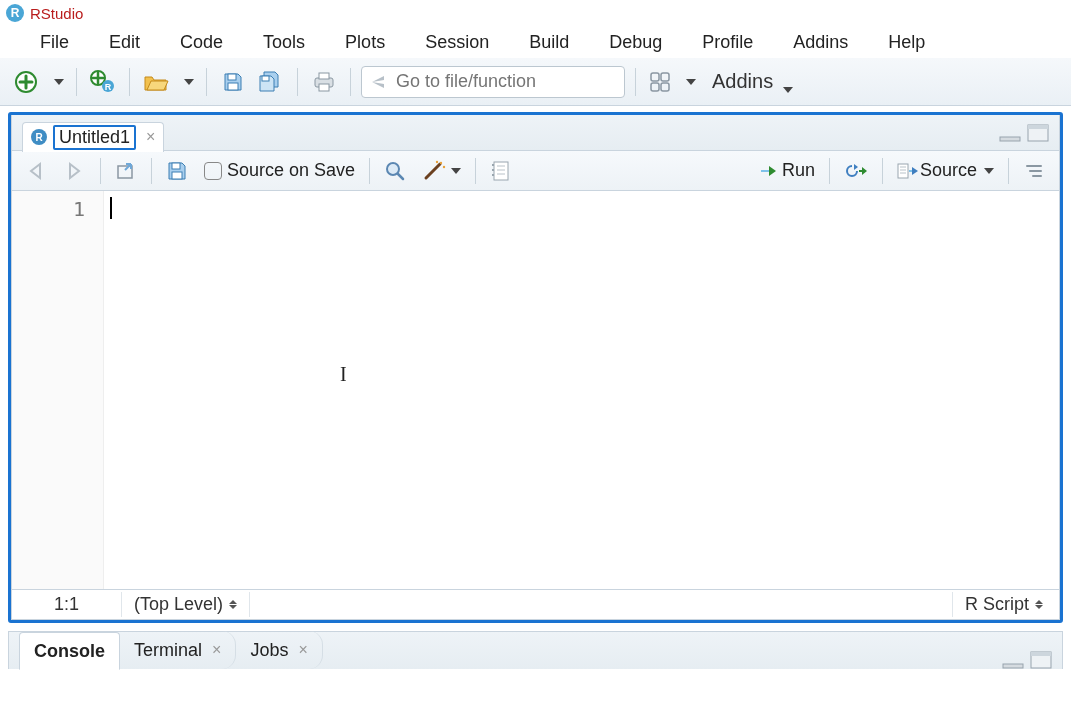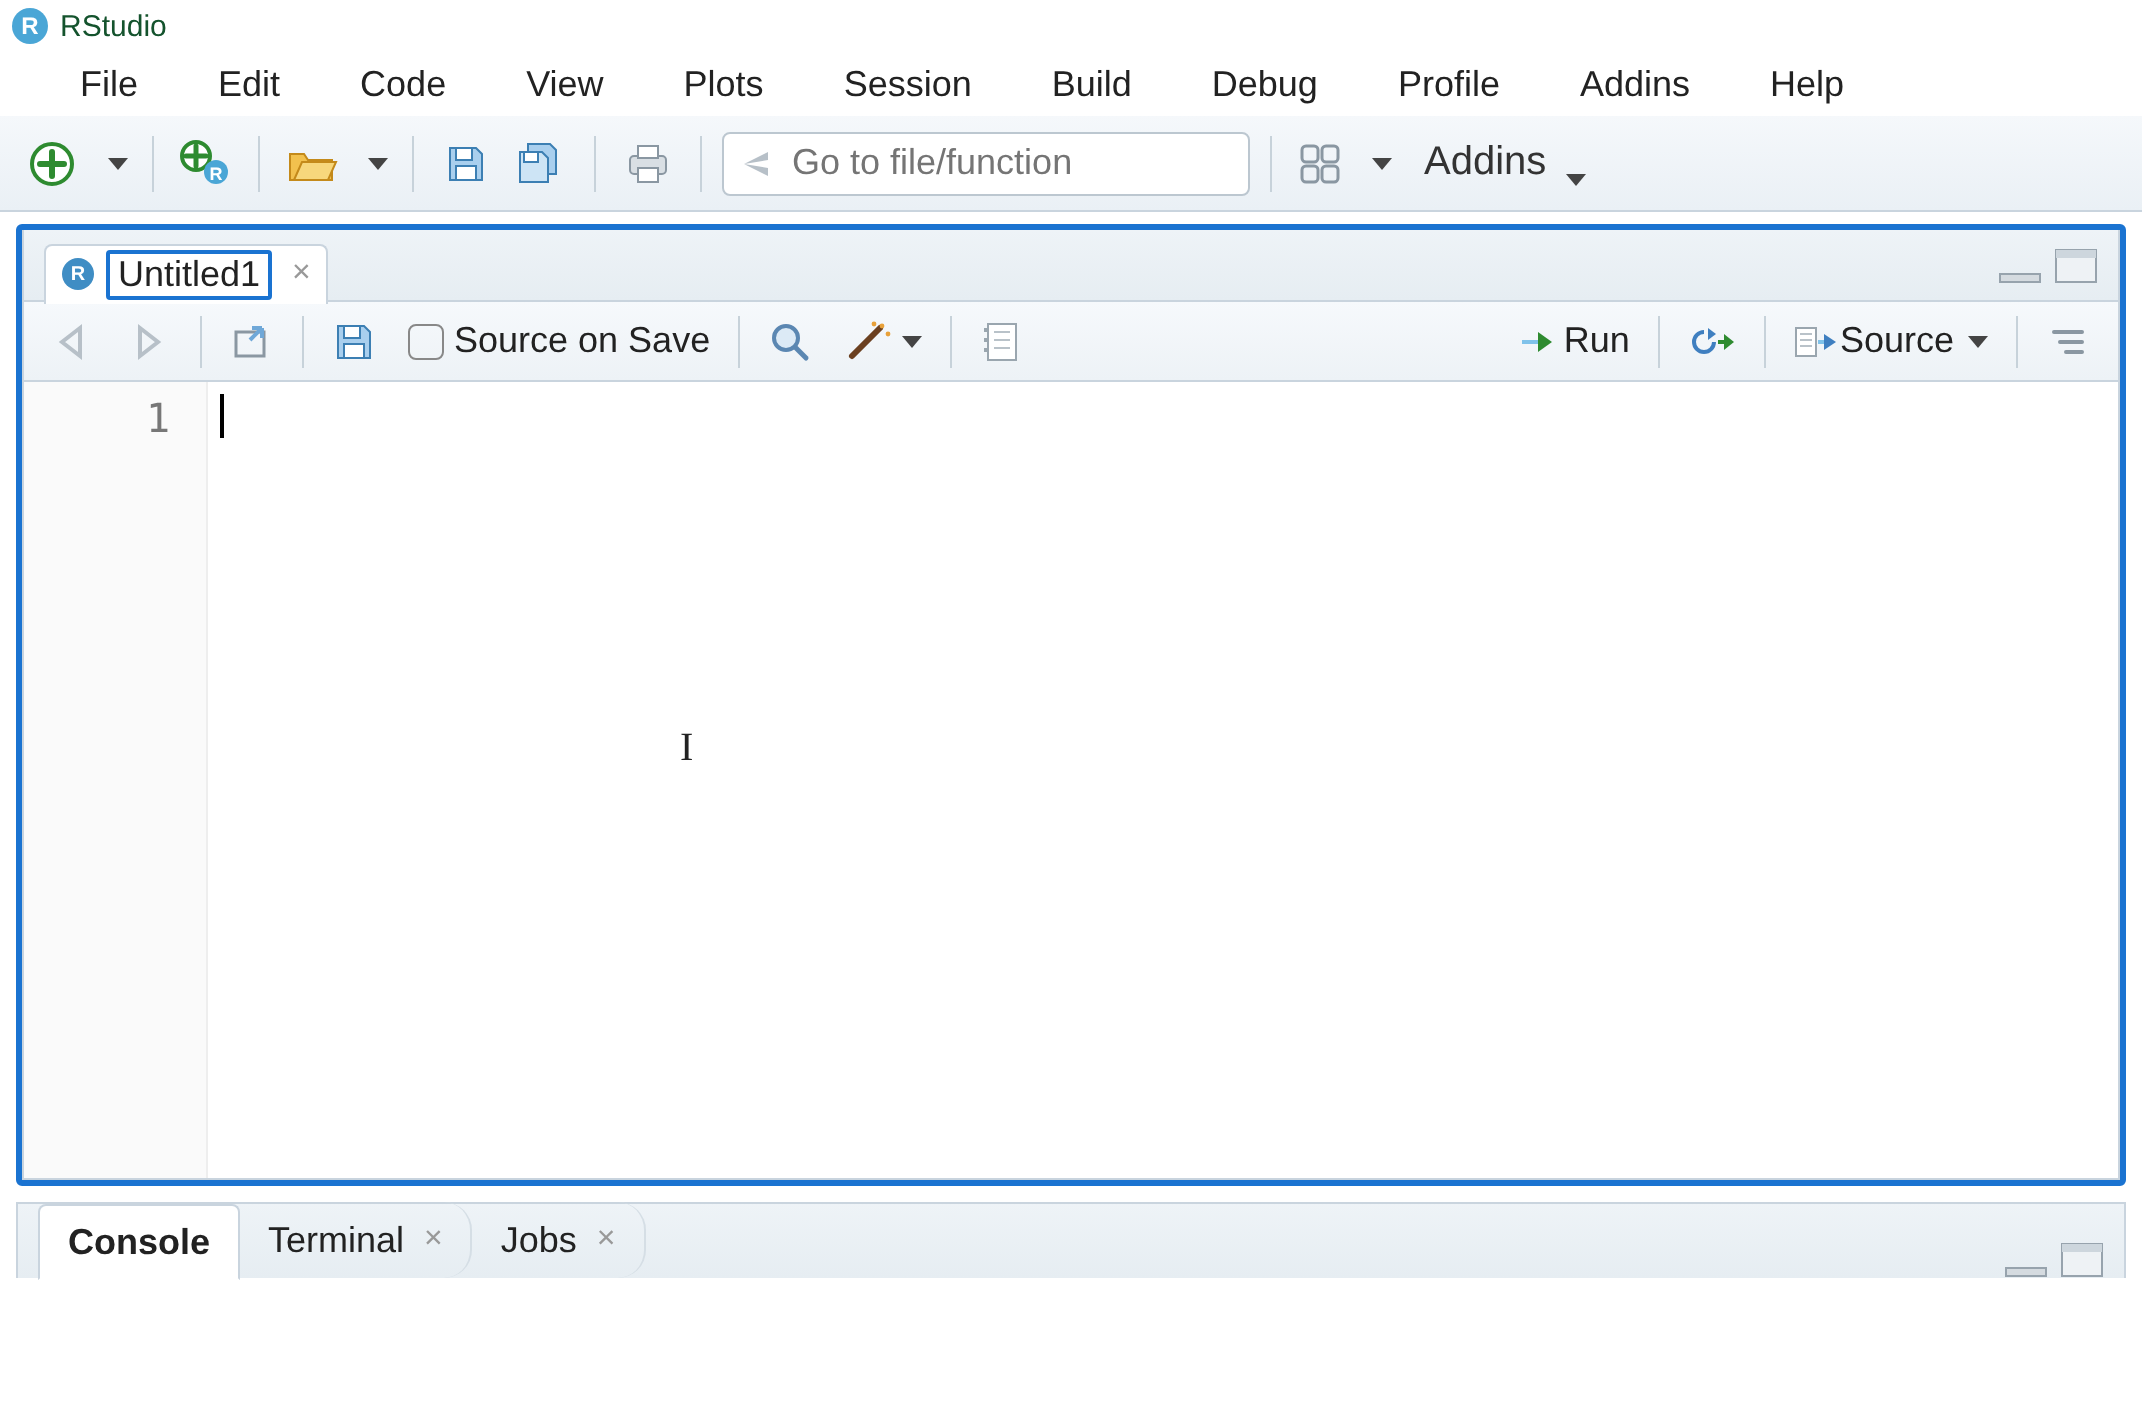--- a/index.html
+++ b/index.html
@@ -1,21 +1,21 @@
 <!DOCTYPE html>
 <html><head>
 <meta charset="utf-8">
 <style>
   * { box-sizing: border-box; margin: 0; padding: 0; }
   body { font-family: -apple-system, "Segoe UI", Arial, sans-serif; font-size: 16px; background: #fff; color: #222; width: 1071px; height: 705px; overflow: hidden; }
 
   
   .titlebar { display: flex; align-items: center; gap: 6px; padding: 2px 6px; height: 26px; }
   .app-icon { width: 18px; height: 18px; border-radius: 50%; background: #4aa6d6; display: flex; align-items: center; justify-content: center; color: #fff; font-weight: bold; font-size: 12px; }
-  .app-title { font-size: 15px; color: #14532d; }
+  .app-title { font-size: 15px; color: #b91c1c; }
 
   
   .menubar { display: flex; align-items: flex-start; height: 32px; }
   .menu-item { padding: 6px 20px; font-size: 18px; cursor: default; }
   .menu-item:first-child { padding-left: 40px; }
 
   
   .toolbar { display: flex; align-items: center; gap: 6px; padding: 6px 10px; background: linear-gradient(#f5f8fb, #eaf0f5); border-bottom: 1px solid #c9d4de; height: 48px; }
   .tb-sep { width: 1px; height: 28px; background: #c7d2da; margin: 0 4px; }
   .tb-btn { display: inline-flex; align-items: center; justify-content: center; width: 32px; height: 32px; border-radius: 3px; cursor: default; position: relative; }
@@ -73,21 +73,21 @@
 
 <div class="titlebar">
   <div class="app-icon">R</div>
   <div class="app-title">RStudio</div>
 </div>
 
 <div class="menubar">
   <div class="menu-item">File</div>
   <div class="menu-item">Edit</div>
   <div class="menu-item">Code</div>
-  <div class="menu-item">View</div>
+  <div class="menu-item">Tools</div>
   <div class="menu-item">Plots</div>
   <div class="menu-item">Session</div>
   <div class="menu-item">Build</div>
   <div class="menu-item">Debug</div>
   <div class="menu-item">Profile</div>
   <div class="menu-item">Addins</div>
   <div class="menu-item">Help</div>
 </div>
 
 <div class="toolbar">
@@ -283,20 +283,38 @@
     <div class="code-area">
       <div class="gutter">
         <div>1</div>
       </div>
       <div class="code-body">
         <div class="cursor-blink"></div>
         <div class="ibeam">I</div>
       </div>
     </div>
 
+    <div class="status-row">
+      <div class="status-cell cursor">1:1</div>
+      <div class="status-cell scope">
+        <span>(Top Level)</span>
+        <span class="sort-caret">
+            <span class="up"></span>
+            <span class="dn"></span>
+          </span>
+      </div>
+      <div class="status-spacer"></div>
+      <div class="status-cell type">
+        <span>R Script</span>
+        <span class="sort-caret">
+            <span class="up"></span>
+            <span class="dn"></span>
+          </span>
+      </div>
+    </div>
   </div>
 </div>
 
 <div class="bottom-pane">
   <div class="btm-tabs">
     <div class="btm-tab active">
       <span>Console</span>
     </div>
     <div class="btm-tab">
       <span>Terminal</span>

